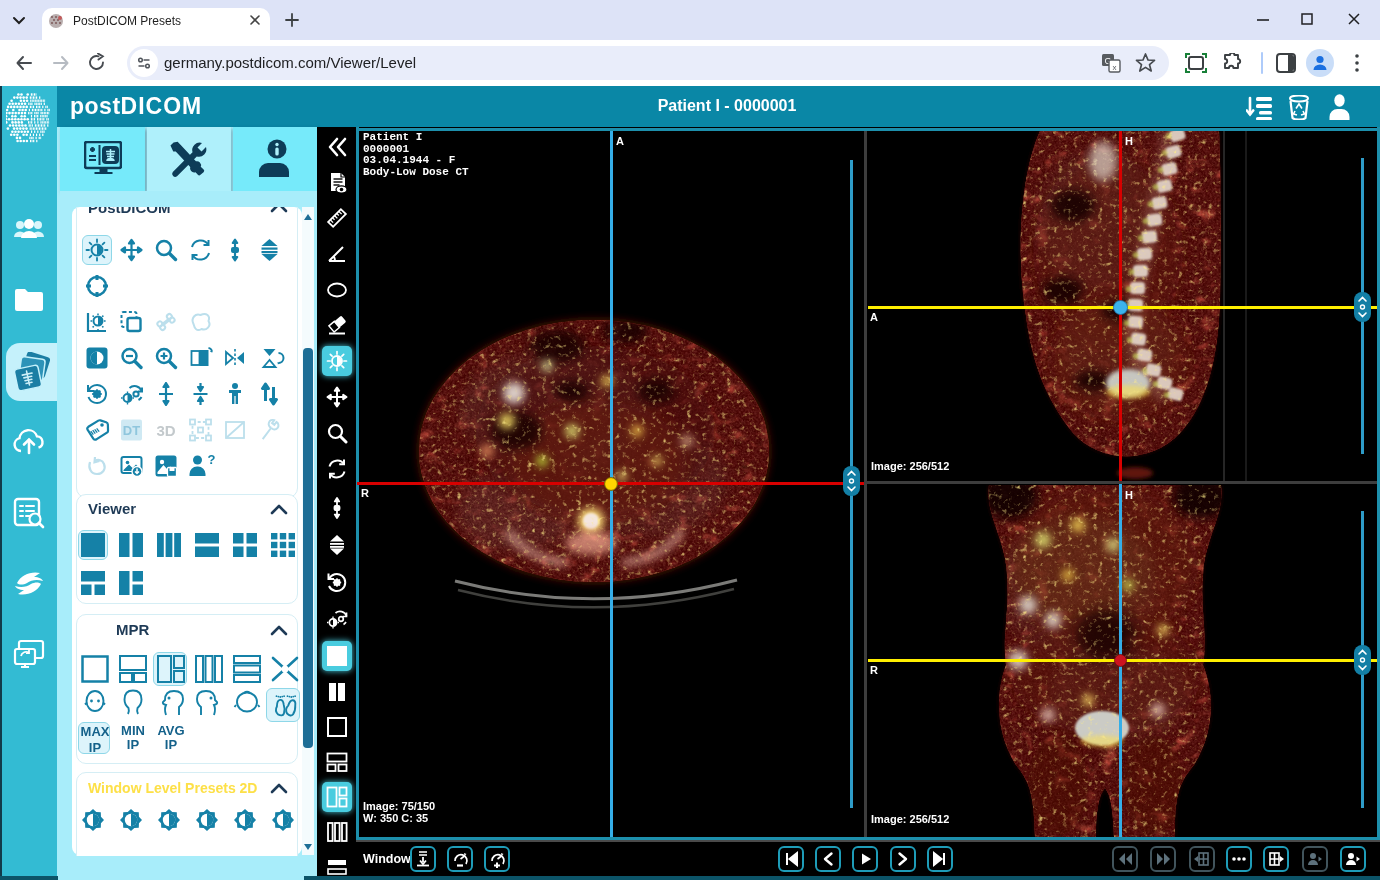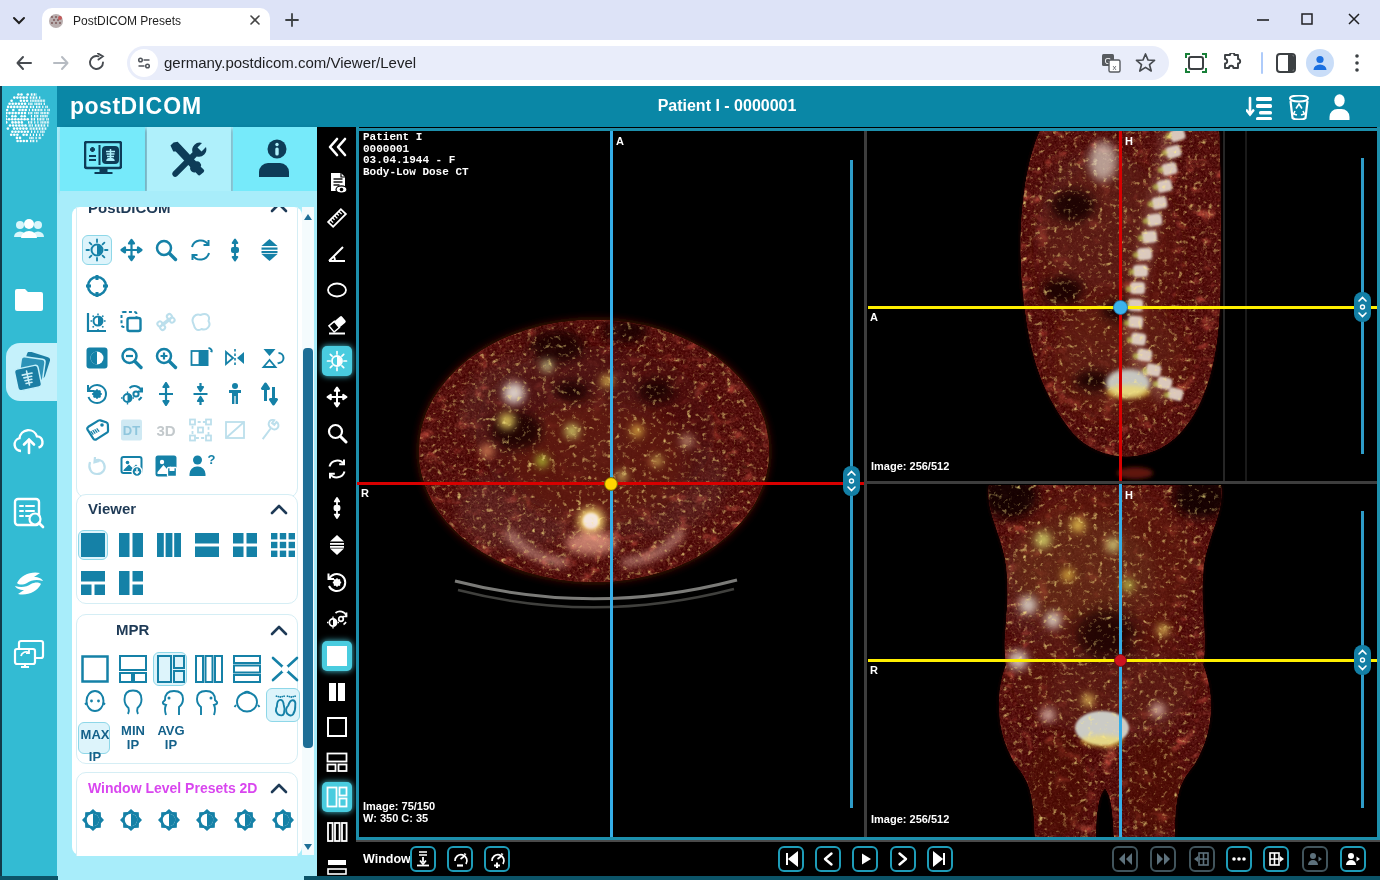--- a/index.html
+++ b/index.html
@@ -834,25 +834,25 @@
         <circle cx="11.2" cy="7.6" r="0.9"></circle>
         <circle cx="13.1" cy="7.2" r="0.9"></circle>
         <circle cx="16.5" cy="7.2" r="0.9"></circle>
         <circle cx="18.4" cy="7.6" r="0.9"></circle>
         <circle cx="20.3" cy="8.0" r="0.9"></circle>
         <circle cx="22.2" cy="7.6" r="0.9"></circle>
         <circle cx="24.1" cy="7.2" r="0.9"></circle>
       </g>
     </svg>
 <div style="position:absolute;left:78px;top:722px;width:32px;height:32px;background:#ddf4fb;border:1.5px solid #8ed7e8;border-radius:6px;"></div>
-<div style="position:absolute;left:78px;top:724px;width:34px;text-align:center;font-size:13px;font-weight:bold;color:#14618a;line-height:22px;">MAX<br>IP</div>
+<div style="position:absolute;left:78px;top:724px;width:34px;text-align:center;font-size:13px;font-weight:bold;color:#14618a;line-height:16px;">MAX<br>IP</div>
 <div style="position:absolute;left:116px;top:724px;width:34px;text-align:center;font-size:13px;font-weight:bold;color:#14618a;line-height:14px;">MIN<br>IP</div>
 <div style="position:absolute;left:154px;top:724px;width:34px;text-align:center;font-size:13px;font-weight:bold;color:#14618a;line-height:14px;">AVG<br>IP</div>
 <div style="position:absolute;left:76px;top:772px;width:222px;height:96px;border:1.5px solid #d5eef5;border-radius:10px;background:#fff;"></div>
-<div style="position:absolute;left:88px;top:780px;font-size:14px;color:#d946ef;font-weight:bold;">Window Level Presets 2D</div>
+<div style="position:absolute;left:88px;top:780px;font-size:14px;color:#fde047;font-weight:bold;">Window Level Presets 2D</div>
 <svg style="position:absolute;left:270px;top:782px;" width="18" height="12" viewBox="0 0 18 12">
       <path d="M2 10 L9 3 L16 10" stroke="#1e3a56" stroke-width="2.6" fill="none" stroke-linecap="round" stroke-linejoin="round"></path>
     </svg>
 <svg style="position:absolute;left:81px;top:808px;" width="24" height="24" viewBox="0 0 24 24">
       <polygon points="12.00,1.00 15.29,4.05 19.78,4.22 19.95,8.71 23.00,12.00 19.95,15.29 19.78,19.78 15.29,19.95 12.00,23.00 8.71,19.95 4.22,19.78 4.05,15.29 1.00,12.00 4.05,8.71 4.22,4.22 8.71,4.05" fill="#1581a7"></polygon>
       <circle cx="12" cy="12" r="6.2" fill="#fff"></circle>
       <path d="M12 5.8 A6.2 6.2 0 0 1 12 18.2 Z" fill="#1581a7"></path>
     </svg>
 <svg style="position:absolute;left:119px;top:808px;" width="24" height="24" viewBox="0 0 24 24">
       <polygon points="12.00,1.00 15.29,4.05 19.78,4.22 19.95,8.71 23.00,12.00 19.95,15.29 19.78,19.78 15.29,19.95 12.00,23.00 8.71,19.95 4.22,19.78 4.05,15.29 1.00,12.00 4.05,8.71 4.22,4.22 8.71,4.05" fill="#1581a7"></polygon>

